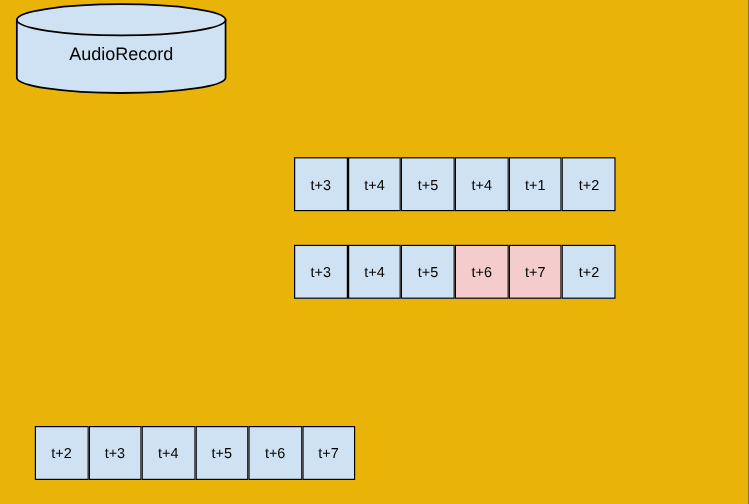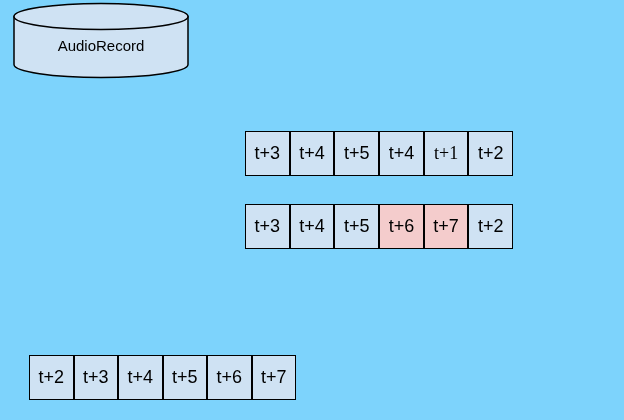--- a/index.html
+++ b/index.html
@@ -4,21 +4,21 @@
 <style>
   html, body {
     margin: 0;
     padding: 0;
     background: #000000;
   }
   .canvas {
     position: relative;
     width: 624px;
     height: 420px;
-    background: #7dd3fc;
+    background: #eab308;
     overflow: hidden;
     font-family: "Liberation Sans", sans-serif;
   }
   .cylinder {
     position: absolute;
     left: 13px;
     top: 2px;
     width: 176px;
     height: 77px;
   }
@@ -42,21 +42,21 @@
     display: flex;
   }
   .cell {
     box-sizing: border-box;
     width: 44.7px;
     height: 45px;
     border: 1px solid #000000;
     display: flex;
     align-items: center;
     justify-content: center;
-    font-size: 18px;
+    font-size: 12px;
     color: #000000;
     background: #cfe2f3;
   }
   .row-1 { left: 245px; top: 131px; }
   .row-2 { left: 245px; top: 204px; }
   .row-3 { left: 29px;  top: 355px; }
   .row-3 .cell { width: 44.5px; }
 </style>
 </head>
 <body>
@@ -69,21 +69,21 @@
       <ellipse cx="88" cy="14.5" rx="87" ry="13" stroke="#000000" stroke-width="1.5" style="fill: rgb(207, 226, 243);"></ellipse>
     </svg>
     <div class="cyl-label">AudioRecord</div>
   </div>
 
   <div class="cell-row row-1">
     <div class="cell" style="background-color: rgb(207, 226, 243);">t+3</div>
     <div class="cell" style="background-color: rgb(207, 226, 243);">t+4</div>
     <div class="cell" style="background-color: rgb(207, 226, 243);">t+5</div>
     <div class="cell" style="background-color: rgb(207, 226, 243);">t+4</div>
-    <div class="cell" style="background-color: rgb(207, 226, 243); font-family: Liberation Serif, serif;">t+1</div>
+    <div class="cell" style="background-color: rgb(207, 226, 243);">t+1</div>
     <div class="cell" style="background-color: rgb(207, 226, 243);">t+2</div>
   </div>
 
   <div class="cell-row row-2">
     <div class="cell" style="background-color: rgb(207, 226, 243);">t+3</div>
     <div class="cell" style="background-color: rgb(207, 226, 243);">t+4</div>
     <div class="cell" style="background-color: rgb(207, 226, 243);">t+5</div>
     <div class="cell" style="background-color: rgb(244, 204, 204);">t+6</div>
     <div class="cell" style="background-color: rgb(244, 204, 204);">t+7</div>
     <div class="cell" style="background-color: rgb(207, 226, 243);">t+2</div>

